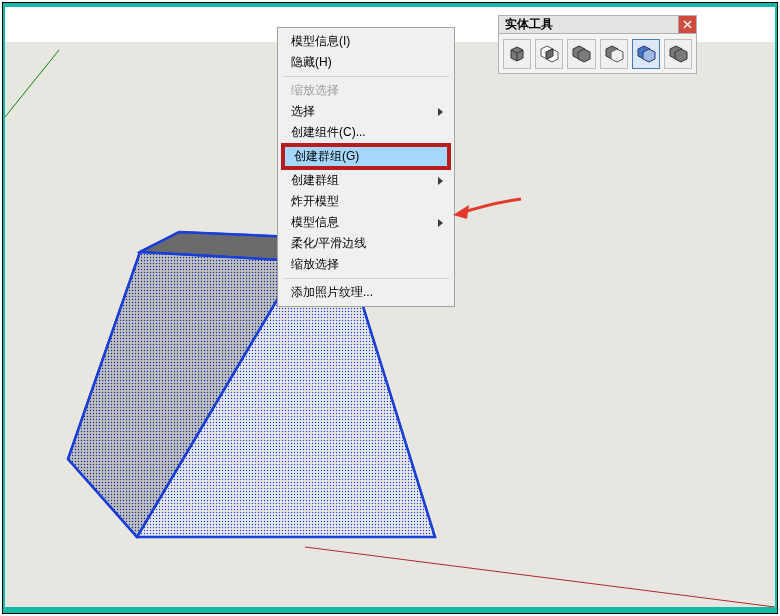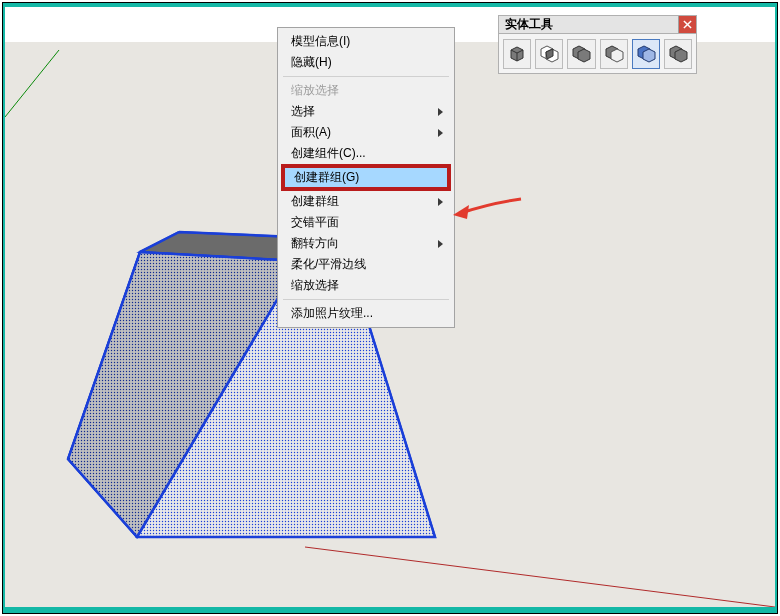--- a/index.html
+++ b/index.html
@@ -166,33 +166,29 @@
   <div class="context-menu">
     <div class="cm-inner">
       <div class="cm-item">模型信息(I)</div>
       <div class="cm-item">隐藏(H)</div>
       <div class="cm-sep"></div>
       <div class="cm-item disabled">缩放选择</div>
       <div class="cm-item">
         <span>选择</span>
         <span class="cm-arrow"></span>
       </div>
-      <div class="cm-item">
-        <span>面积(A)</span>
-        <span class="cm-arrow"></span>
-      </div>
       <div class="cm-item">创建组件(C)...</div>
       <div class="cm-item highlight">创建群组(G)</div>
       <div class="cm-item">
         <span>创建群组</span>
         <span class="cm-arrow"></span>
       </div>
-      <div class="cm-item">交错平面</div>
+      <div class="cm-item">炸开模型</div>
       <div class="cm-item">
-        <span>翻转方向</span>
+        <span>模型信息</span>
         <span class="cm-arrow"></span>
       </div>
       <div class="cm-item">柔化/平滑边线</div>
       <div class="cm-item">缩放选择</div>
       <div class="cm-sep"></div>
       <div class="cm-item">添加照片纹理...</div>
     </div>
   </div>
 
   <svg class="pointer-arrow" viewBox="0 0 80 40">

